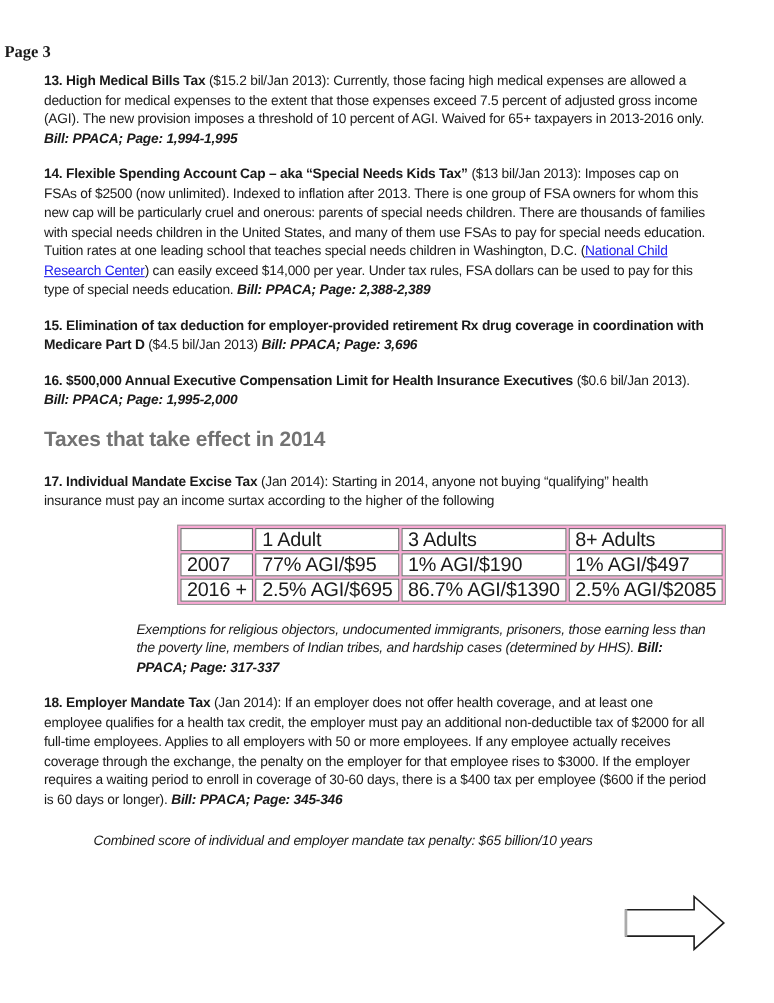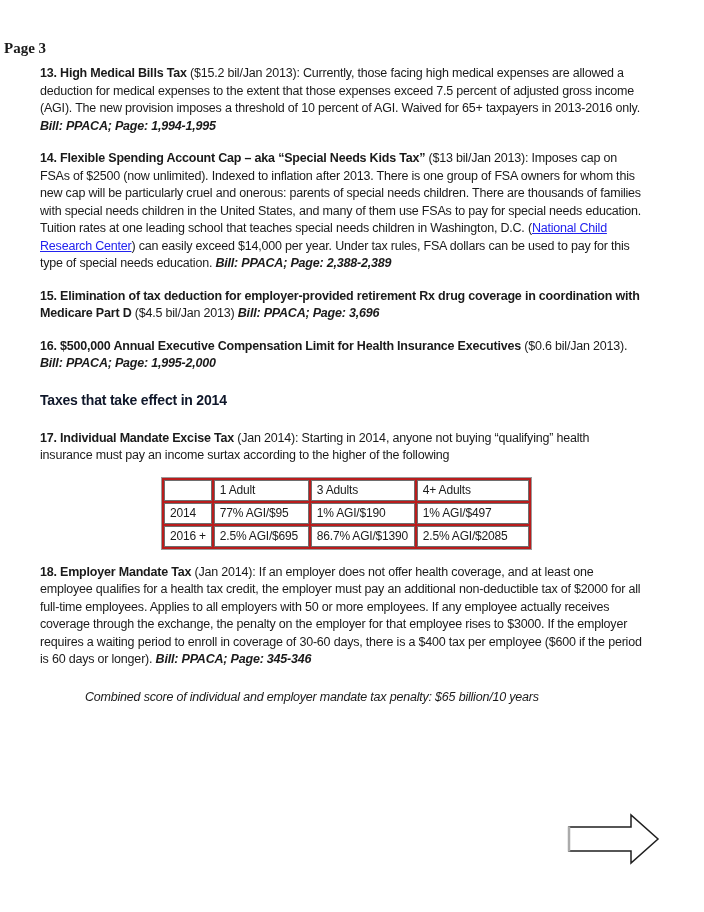--- a/index.html
+++ b/index.html
@@ -25,35 +25,35 @@
     line-height:17.5px;
     letter-spacing:-0.2px;
   }
   .para{margin:0 0 15px 0;}
   .para.mb17{}
   .para.mb12{margin-bottom:12px;margin-top:18px;}
   .run.b{font-weight:bold;}
   .run.i{font-style:italic;}
   .run.link{color:#2222EE;text-decoration:underline;cursor:pointer;}
   .section-heading{
-    color:#0f172a;
+    color:#737373;
     font-weight:bold;
-    font-size:14px;
+    font-size:19px;
     line-height:24px;
     margin:2px 0 14px 0;
     letter-spacing:-0.2px;
   }
   .table-wrap{margin:0 0 14px 121px;}
   table.mandate{
     border-collapse:separate;
     border-spacing:2px;
-    background:#b91c1c;
+    background:#f9a8d4;
     border:1px solid #9b9b9b;
     table-layout:fixed;
-    font-size:12px;
+    font-size:18px;
     letter-spacing:-0.2px;
   }
   table.mandate td{
     background:#ffffff;
     border:1px solid #6e6e6e;
     padding:1px 5px 2px 5px;
     white-space:nowrap;
     line-height:16px;
   }
   table.mandate td:nth-child(1){width:34px;}
@@ -90,38 +90,39 @@
 
   <p class="para mb12"><span class="run b">17. Individual Mandate Excise Tax</span><span class="run"> (Jan 2014): Starting in 2014, anyone not buying “qualifying” health insurance must pay an income surtax according to the higher of the following</span></p>
 
   <div class="table-wrap">
     <table class="mandate">
       <tbody>
           <tr>
             <td></td>
             <td>1 Adult</td>
             <td>3 Adults</td>
-            <td>4+ Adults</td>
+            <td>8+ Adults</td>
           </tr>
           <tr>
-            <td>2014</td>
+            <td>2007</td>
             <td>77% AGI/$95</td>
             <td>1% AGI/$190</td>
             <td>1% AGI/$497</td>
           </tr>
           <tr>
             <td>2016 +</td>
             <td>2.5% AGI/$695</td>
             <td>86.7% AGI/$1390</td>
             <td>2.5% AGI/$2085</td>
           </tr>
         </tbody>
     </table>
   </div>
 
+  <p class="para indent-note"><span class="run i">Exemptions for religious objectors, undocumented immigrants, prisoners, those earning less than the poverty line, members of Indian tribes, and hardship cases (determined by HHS). </span><span class="run b i">Bill: PPACA; Page: 317-337</span></p>
 
   <p class="para item18"><span class="run b">18. Employer Mandate Tax</span><span class="run"> (Jan 2014):  If an employer does not offer health coverage, and at least one employee qualifies for a health tax credit, the employer must pay an additional non-deductible tax of $2000 for all full-time employees.  Applies to all employers with 50 or more employees. If any employee actually receives coverage through the exchange, the penalty on the employer for that employee rises to $3000. If the employer requires a waiting period to enroll in coverage of 30-60 days, there is a $400 tax per employee ($600 if the period is 60 days or longer). </span><span class="run b i">Bill: PPACA; Page: 345-346</span></p>
 
   <p class="combined-note"><span class="run i">Combined score of individual and employer mandate tax penalty: $65 billion/10 years</span></p>
 
 </div>
 
 <svg class="arrow-shape" viewBox="0 0 94 52" xmlns="http://www.w3.org/2000/svg">
   <polygon points="2,14 64,14 64,2 91,26 64,50 64,38 2,38" fill="#ffffff" stroke="#1f1f1f" stroke-width="1.5" stroke-linejoin="miter"></polygon>
   <line x1="2" y1="13.5" x2="2" y2="38.5" stroke="#ababab" stroke-width="2.5"></line>

